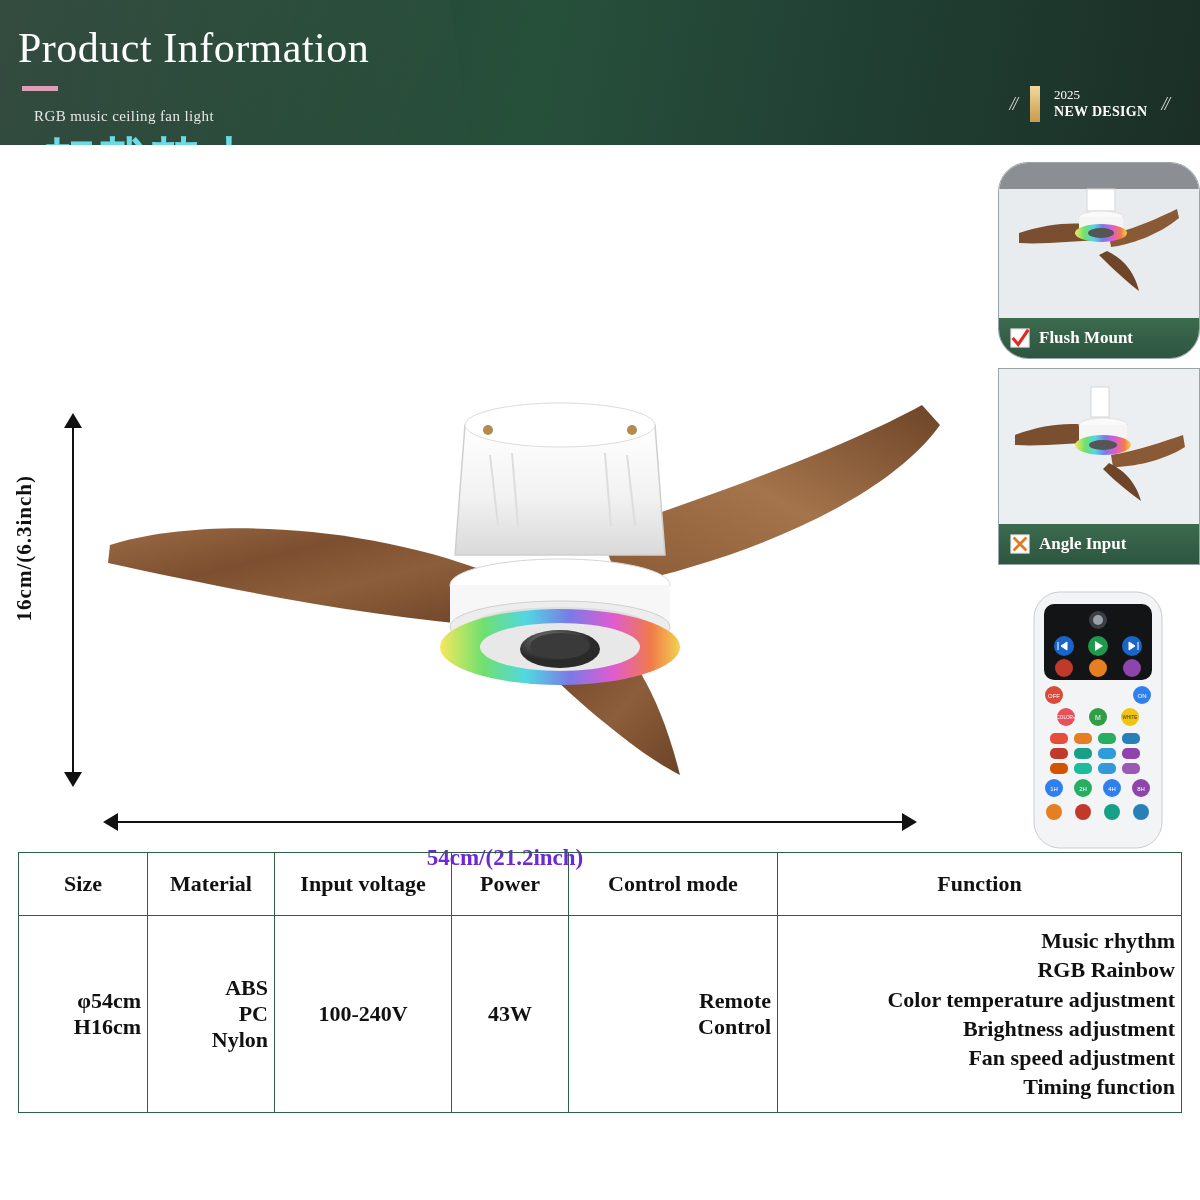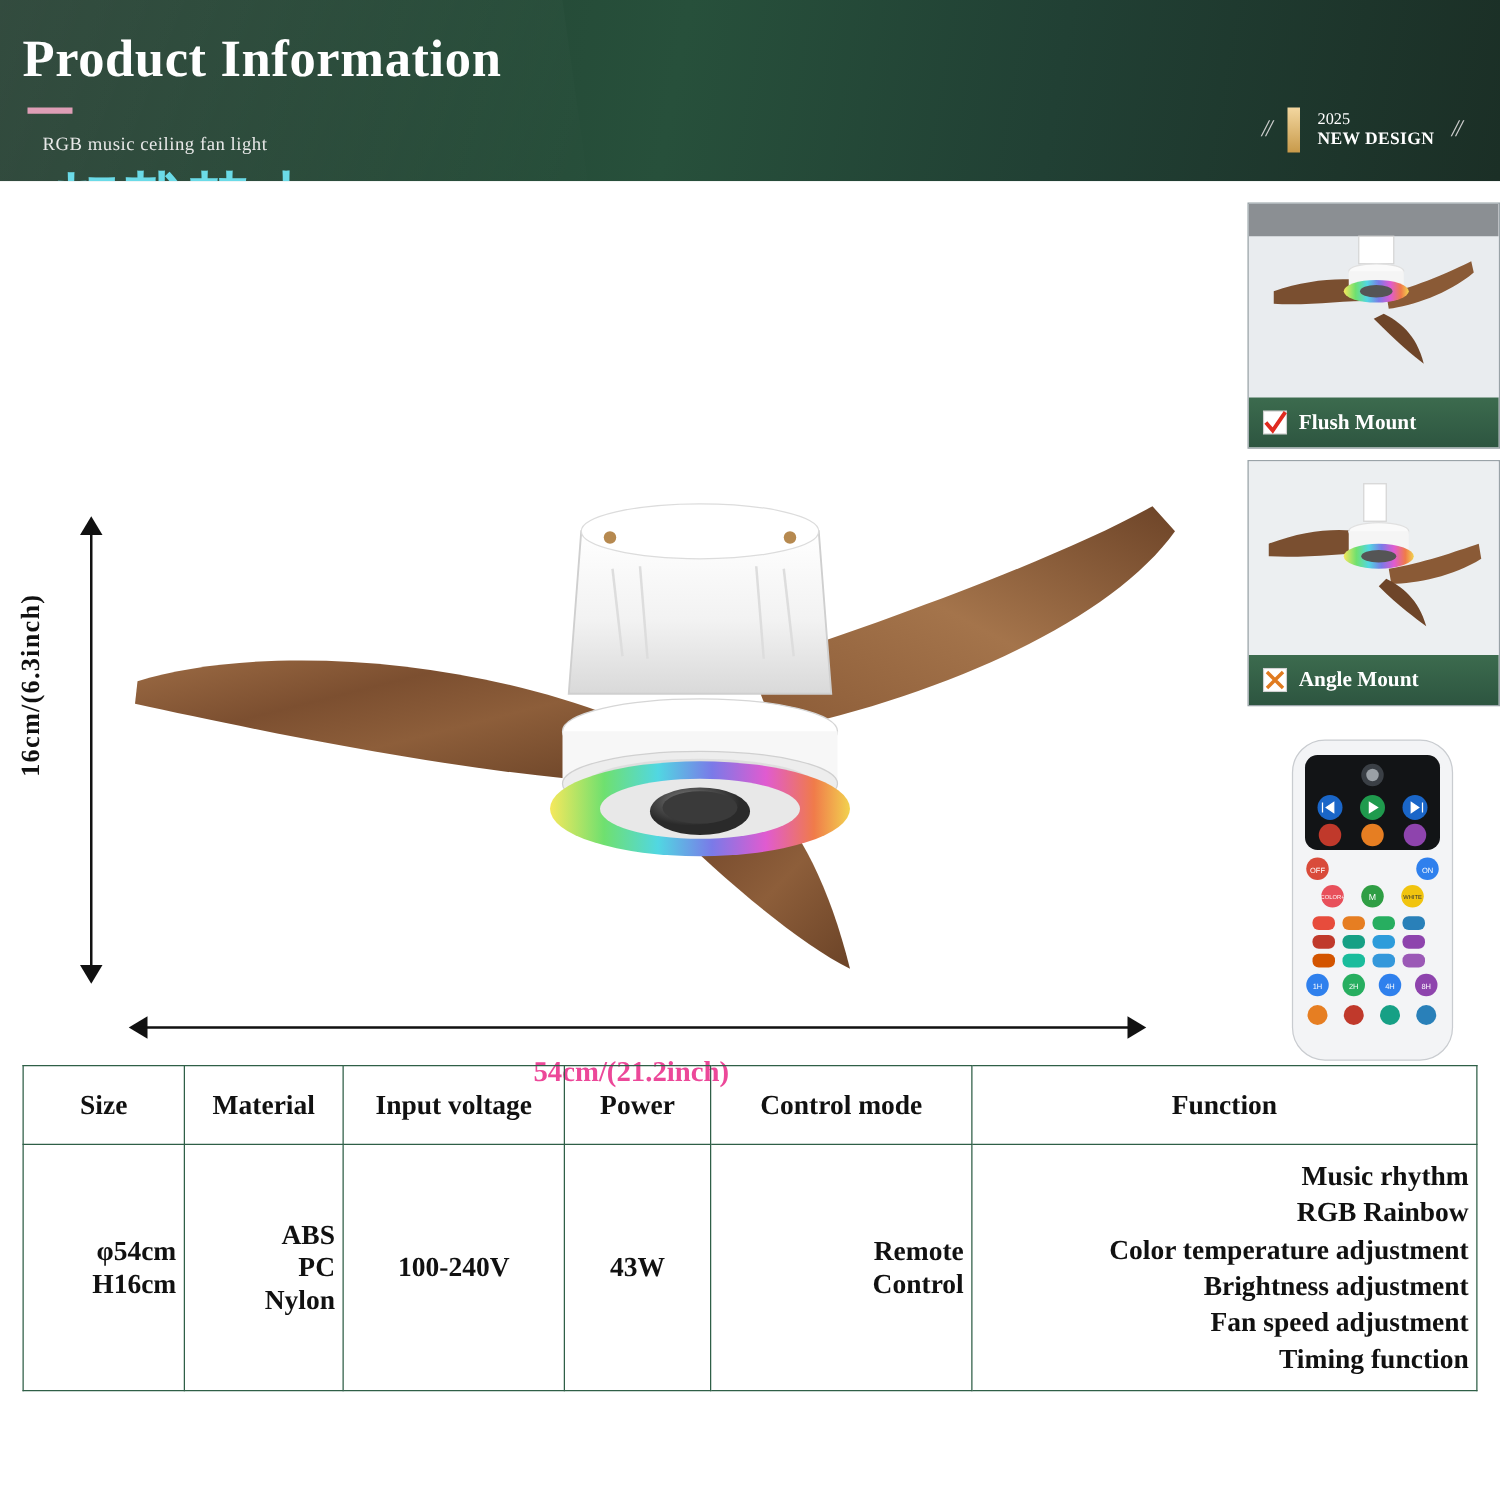--- a/index.html
+++ b/index.html
@@ -17,21 +17,21 @@
     background:linear-gradient(100deg,#1f3a2c 0%,#27503b 45%,#214034 70%,#1b2f26 100%);
     overflow:hidden;
   }
   .header:before{
     content:"";position:absolute;left:-60px;top:-40px;width:520px;height:260px;
     background:linear-gradient(120deg,rgba(255,255,255,.10),rgba(255,255,255,0));
     transform:rotate(-8deg);
   }
   .hdr-title{
     position:absolute;left:18px;top:24px;
-    font-size:42px;font-weight:bold;color:#ffffff;
+    font-size:42px;font-weight:normal;color:#ffffff;
     letter-spacing:.5px;
     font-family:"Liberation Serif", serif;
   }
   .hdr-sub{
     position:absolute;left:22px;top:108px;
     font-size:15px;color:#e8e8e8;letter-spacing:.4px;margin-left:12px;
   }
   .hdr-right{
     position:absolute;right:32px;top:86px;
     display:flex;align-items:center;gap:14px;
@@ -68,28 +68,28 @@
   .varrow-dn{position:absolute;left:64px;top:627px;width:0;height:0;border-left:9px solid transparent;border-right:9px solid transparent;border-top:15px solid #111;}
   .vlabel{
     position:absolute;left:12px;top:330px;width:46px;
     font-size:21px;font-weight:bold;color:#111;
     writing-mode:vertical-rl;transform:rotate(180deg);
     letter-spacing:1px;
   }
   .hline{position:absolute;left:110px;top:676px;width:800px;height:2px;background:#111;}
   .harrow-l{position:absolute;left:103px;top:668px;width:0;height:0;border-top:9px solid transparent;border-bottom:9px solid transparent;border-right:15px solid #111;}
   .harrow-r{position:absolute;left:902px;top:668px;width:0;height:0;border-top:9px solid transparent;border-bottom:9px solid transparent;border-left:15px solid #111;}
-  .hlabel{position:absolute;left:0;top:700px;width:1010px;text-align:center;font-size:23px;font-weight:bold;color:#ec4899;}
+  .hlabel{position:absolute;left:0;top:700px;width:1010px;text-align:center;font-size:23px;font-weight:bold;color:#6d28d9;}
 
   
   .fan{position:absolute;left:60px;top:110px;width:900px;height:560px;}
 
   
   .mount-card{position:absolute;width:200px;height:195px;border:1px solid #9aa3a8;background:#eef1f3;overflow:hidden;}
-  .mount1{left:998px;top:162px;}
+  .mount1{left:998px;top:162px;border-radius:30px;}
   .mount2{left:998px;top:368px;}
   .mount-img{position:absolute;left:0;top:0;width:200px;height:155px;}
   .mount-bar{
     position:absolute;left:0;bottom:0;width:200px;height:40px;
     background:linear-gradient(180deg,#3c6b4e,#2d5540);
     display:flex;align-items:center;gap:8px;padding-left:10px;box-sizing:border-box;
   }
   .mount-bar span.txt{color:#fff;font-size:17px;font-weight:bold;font-family:"Liberation Serif", serif;}
   .mark{width:22px;height:22px;display:block;}
 
@@ -246,21 +246,21 @@
     <ellipse cx="104" cy="56" rx="24" ry="7" fill="#fafafa" stroke="#e0e0e0"></ellipse>
     <rect x="80" y="56" width="48" height="16" fill="#f5f5f5"></rect>
     <ellipse cx="104" cy="76" rx="28" ry="10" fill="url(#rgb)"></ellipse>
     <ellipse cx="104" cy="76" rx="14" ry="5" fill="#555"></ellipse>
   </svg>
   <div class="mount-bar">
     <svg class="mark" viewBox="0 0 24 24">
       <rect x="2" y="2" width="20" height="20" fill="#ffffff" stroke="#d0d0d0"></rect>
       <path d="M5,5 L19,19 M19,5 L5,19" stroke="#e07b20" stroke-width="3" fill="none"></path>
     </svg>
-    <span class="txt">Angle Mount</span>
+    <span class="txt">Angle Input</span>
   </div>
 </div>
 
 <svg class="remote" viewBox="0 0 140 260">
   <rect x="6" y="2" width="128" height="256" rx="26" fill="#f3f4f6" stroke="#c9ccd0"></rect>
   <rect x="16" y="14" width="108" height="76" rx="10" fill="#121416"></rect>
   <circle cx="70" cy="30" r="9" fill="#3a3f45"></circle>
   <circle cx="70" cy="30" r="5" fill="#9aa0a6"></circle>
   <circle cx="36" cy="56" r="10" fill="#1a66c8"></circle>
   <circle cx="70" cy="56" r="10" fill="#1f9a4d"></circle>

